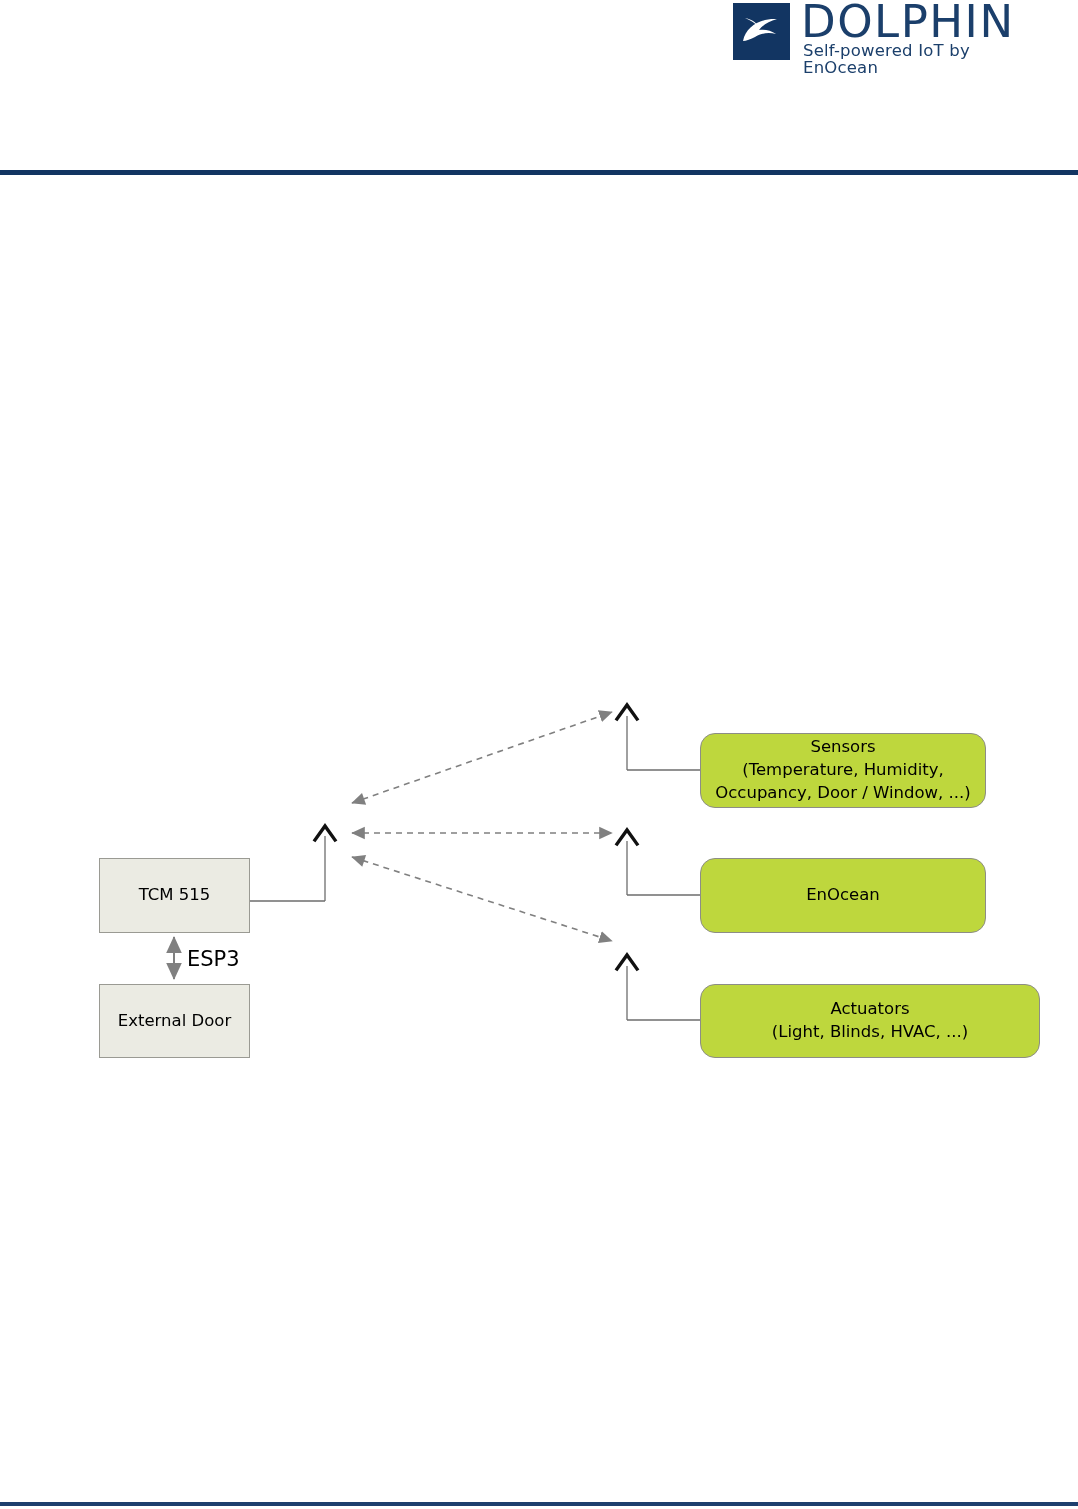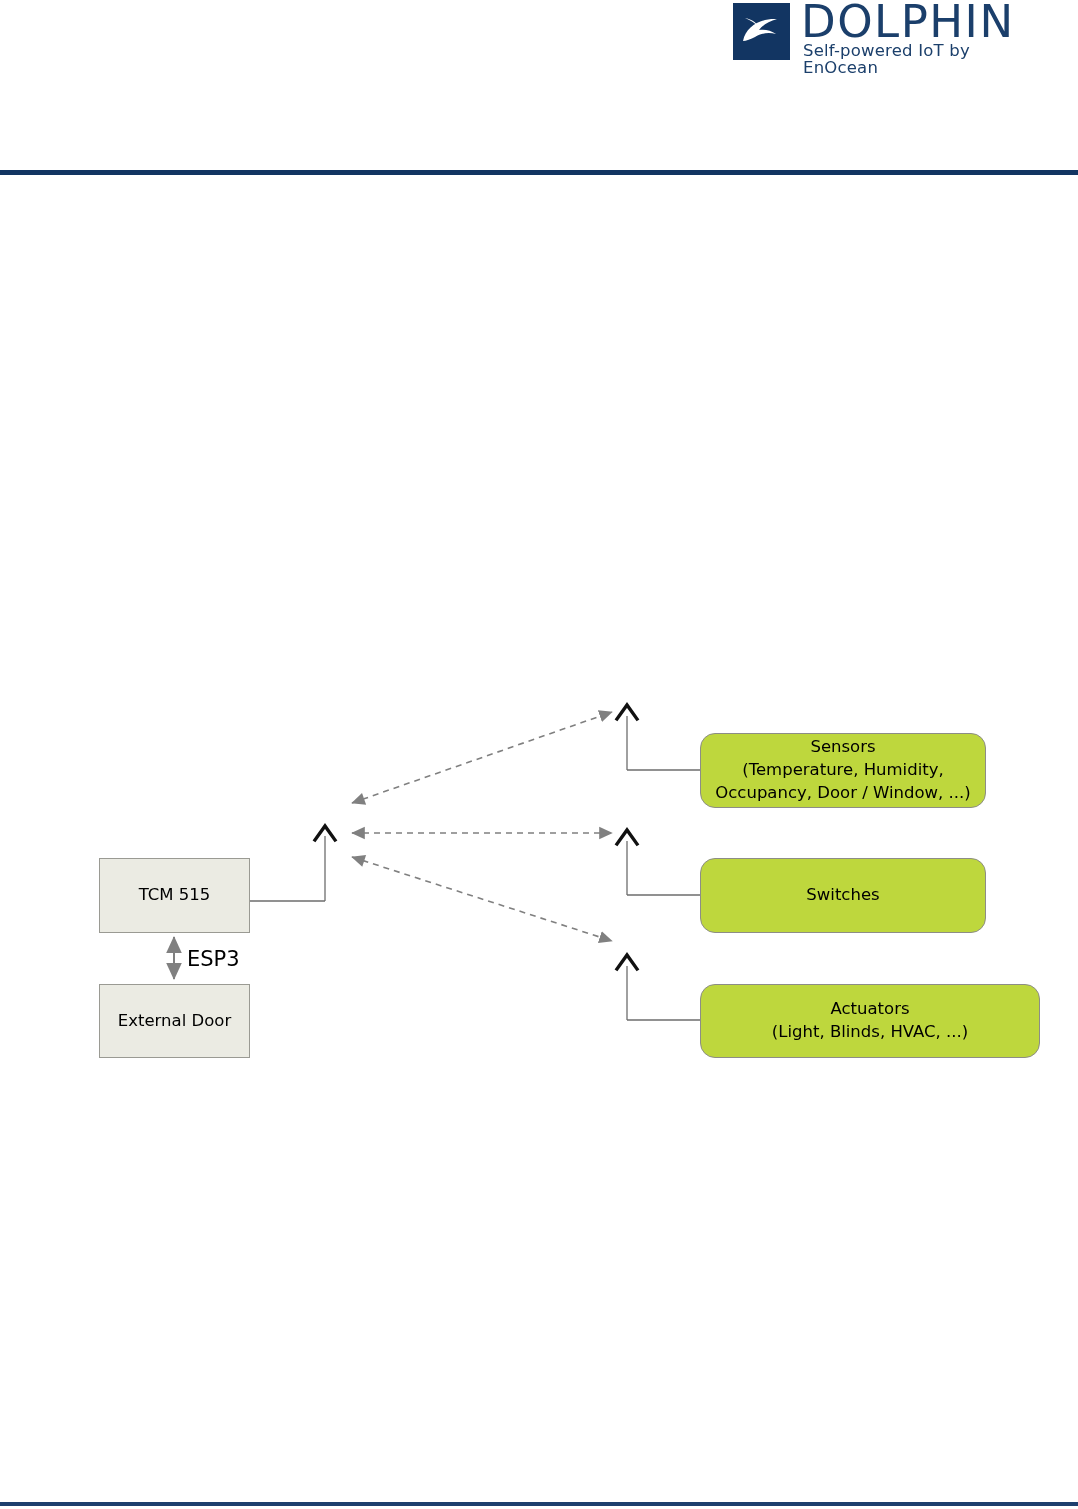--- a/index.html
+++ b/index.html
@@ -200,21 +200,21 @@
 
     <div id="label-esp3">ESP3</div>
 
     <div class="node-box node-green" style="left:700px; top:733px; width:286px; height:75px;">
       <span class="nodetext">Sensors
 (Temperature, Humidity,
 Occupancy, Door / Window, ...)</span>
     </div>
 
     <div class="node-box node-green" style="left:700px; top:858px; width:286px; height:75px;">
-      <span class="nodetext">Switches</span>
+      <span class="nodetext">EnOcean</span>
     </div>
 
     <div class="node-box node-green" style="left:700px; top:984px; width:340px; height:74px;">
       <span class="nodetext">Actuators
 (Light, Blinds, HVAC, ...)</span>
     </div>
 
   </div>
 
   <div id="footer-rule"></div>

